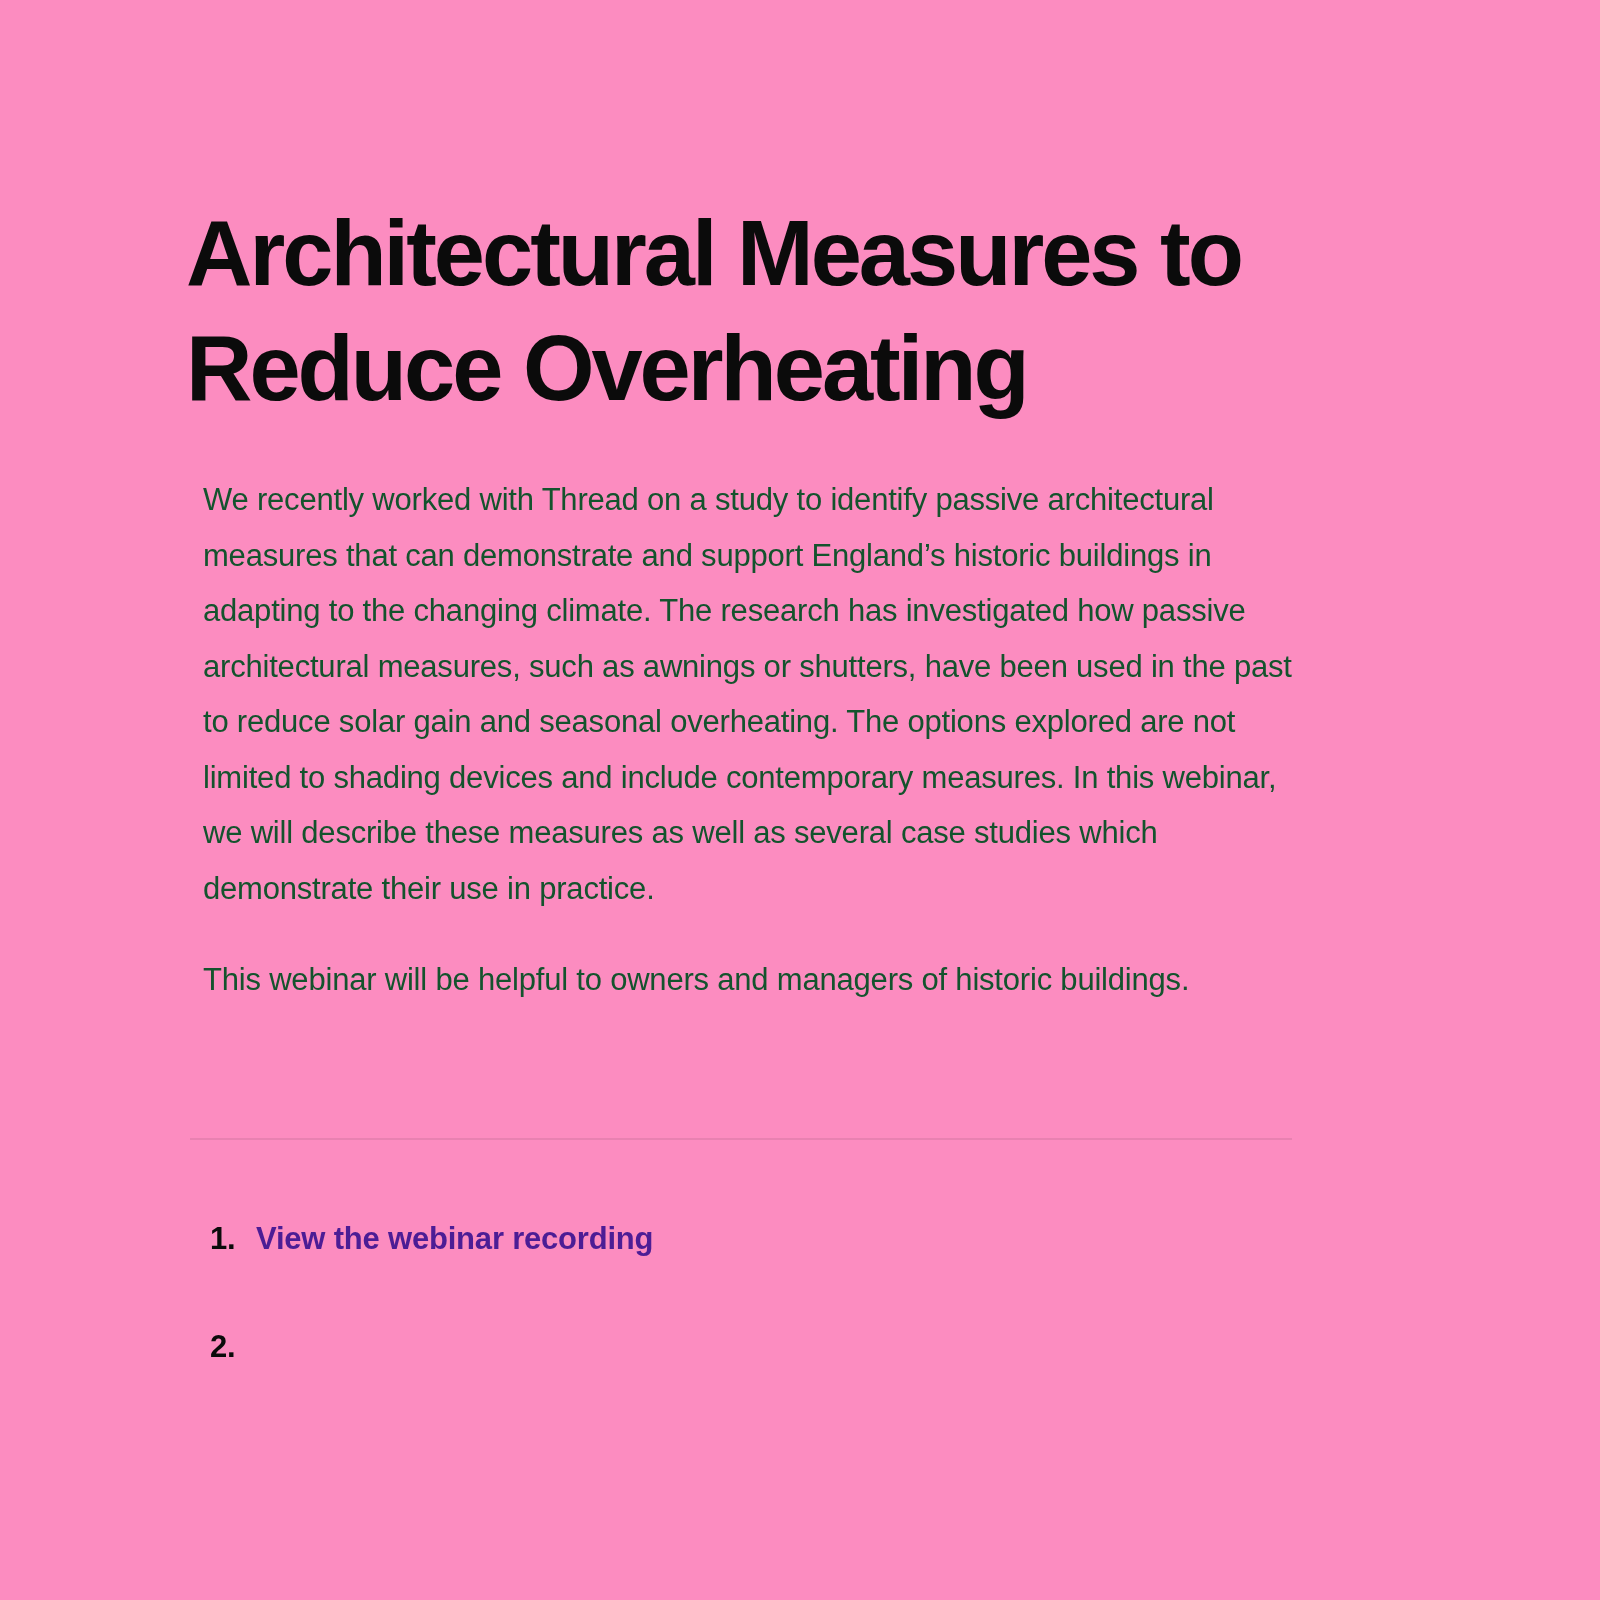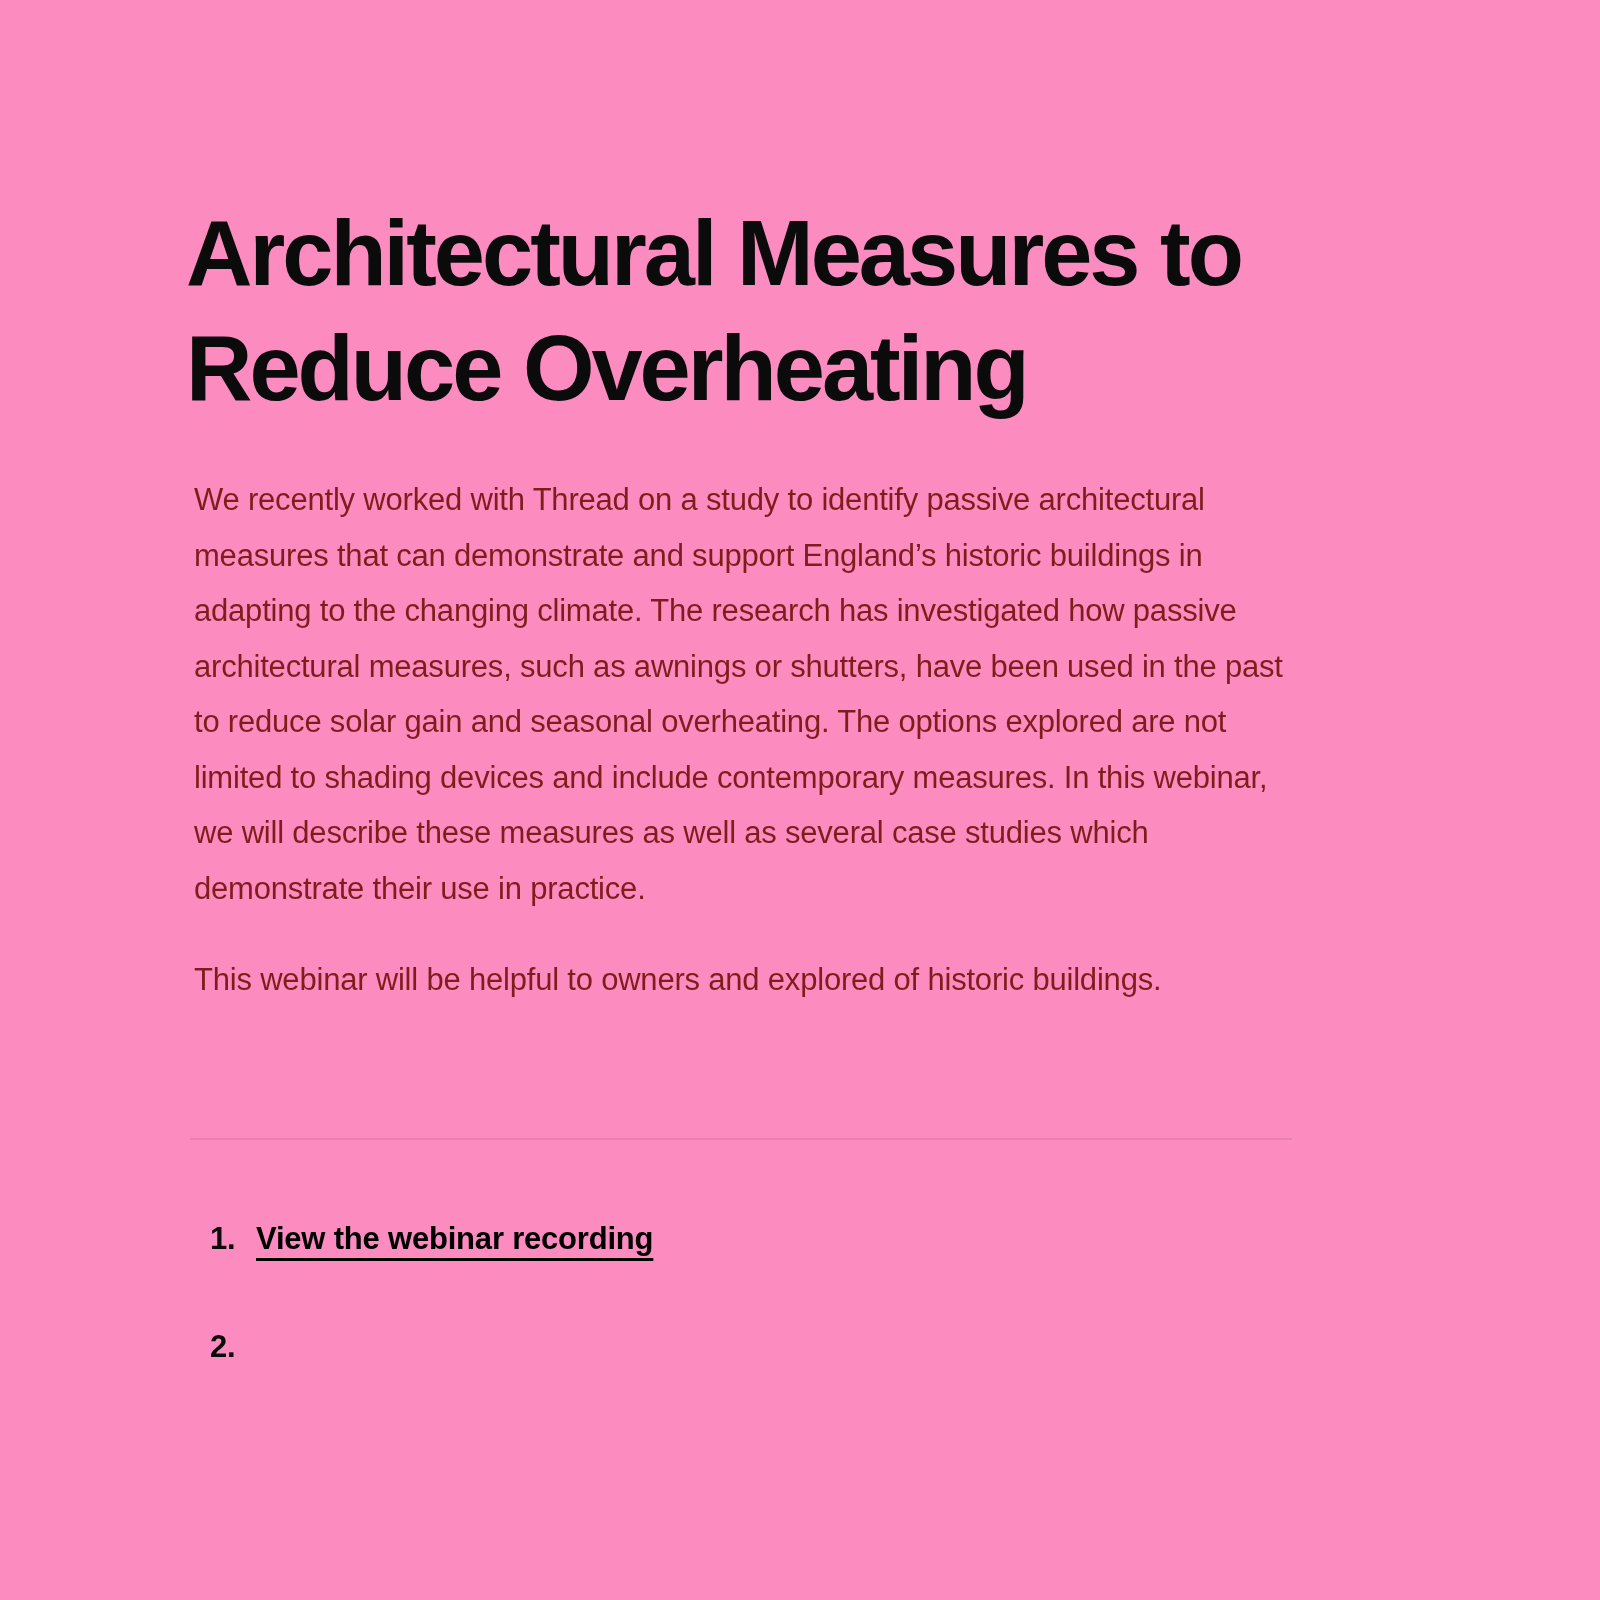--- a/index.html
+++ b/index.html
@@ -23,26 +23,26 @@
   .page-title {
     margin: 0 0 46px 0;
     font-size: 92px;
     line-height: 115px;
     font-weight: 800;
     letter-spacing: -3px;
     color: #0b0b0b;
     max-width: 1200px;
   }
   .body-paragraph {
-    margin: 0 0 36px 8px;
+    margin: 0 0 36px 17px;
     font-size: 31px;
     line-height: 55.5px;
     font-weight: 400;
     letter-spacing: -0.2px;
-    color: #7f1d1d;
+    color: #14532d;
     max-width: 1215px;
   }
   .section-divider {
     border: none;
     border-top: 2px solid rgba(0, 0, 0, 0.08);
     margin: 130px 10px 0 4px;
     height: 0;
   }
   .resource-list {
     margin: 78px 0 0 0;
@@ -56,37 +56,36 @@
     font-size: 31px;
     font-weight: 700;
     line-height: 42px;
     letter-spacing: -0.2px;
   }
   .resource-number {
     min-width: 46px;
     color: #0b0b0b;
   }
   .resource-link {
-    color: #000000;
-    text-decoration: underline;
+    color: #4c1d95;
     text-decoration-thickness: 3px;
     text-underline-offset: 9px;
     cursor: pointer;
   }
 </style>
 </head>
 <body>
 
 <div class="content">
 
   <h1 class="page-title">Architectural Measures to Reduce Overheating</h1>
 
   <p class="body-paragraph">We recently worked with Thread on a study to identify passive architectural measures that can demonstrate and support England’s historic buildings in adapting to the changing climate. The research has investigated how passive architectural measures, such as awnings or shutters, have been used in the past to reduce solar gain and seasonal overheating. The options explored are not limited to shading devices and include contemporary measures. In this webinar, we will describe these measures as well as several case studies which demonstrate their use in practice.</p>
 
-  <p class="body-paragraph">This webinar will be helpful to owners and explored of historic buildings.</p>
+  <p class="body-paragraph">This webinar will be helpful to owners and managers of historic buildings.</p>
 
   <hr class="section-divider">
 
   <ol class="resource-list">
     <li class="resource-item">
       <span class="resource-number">1.</span>
       <a class="resource-link">View the webinar recording</a>
     </li>
     <li class="resource-item">
       <span class="resource-number">2.</span>

